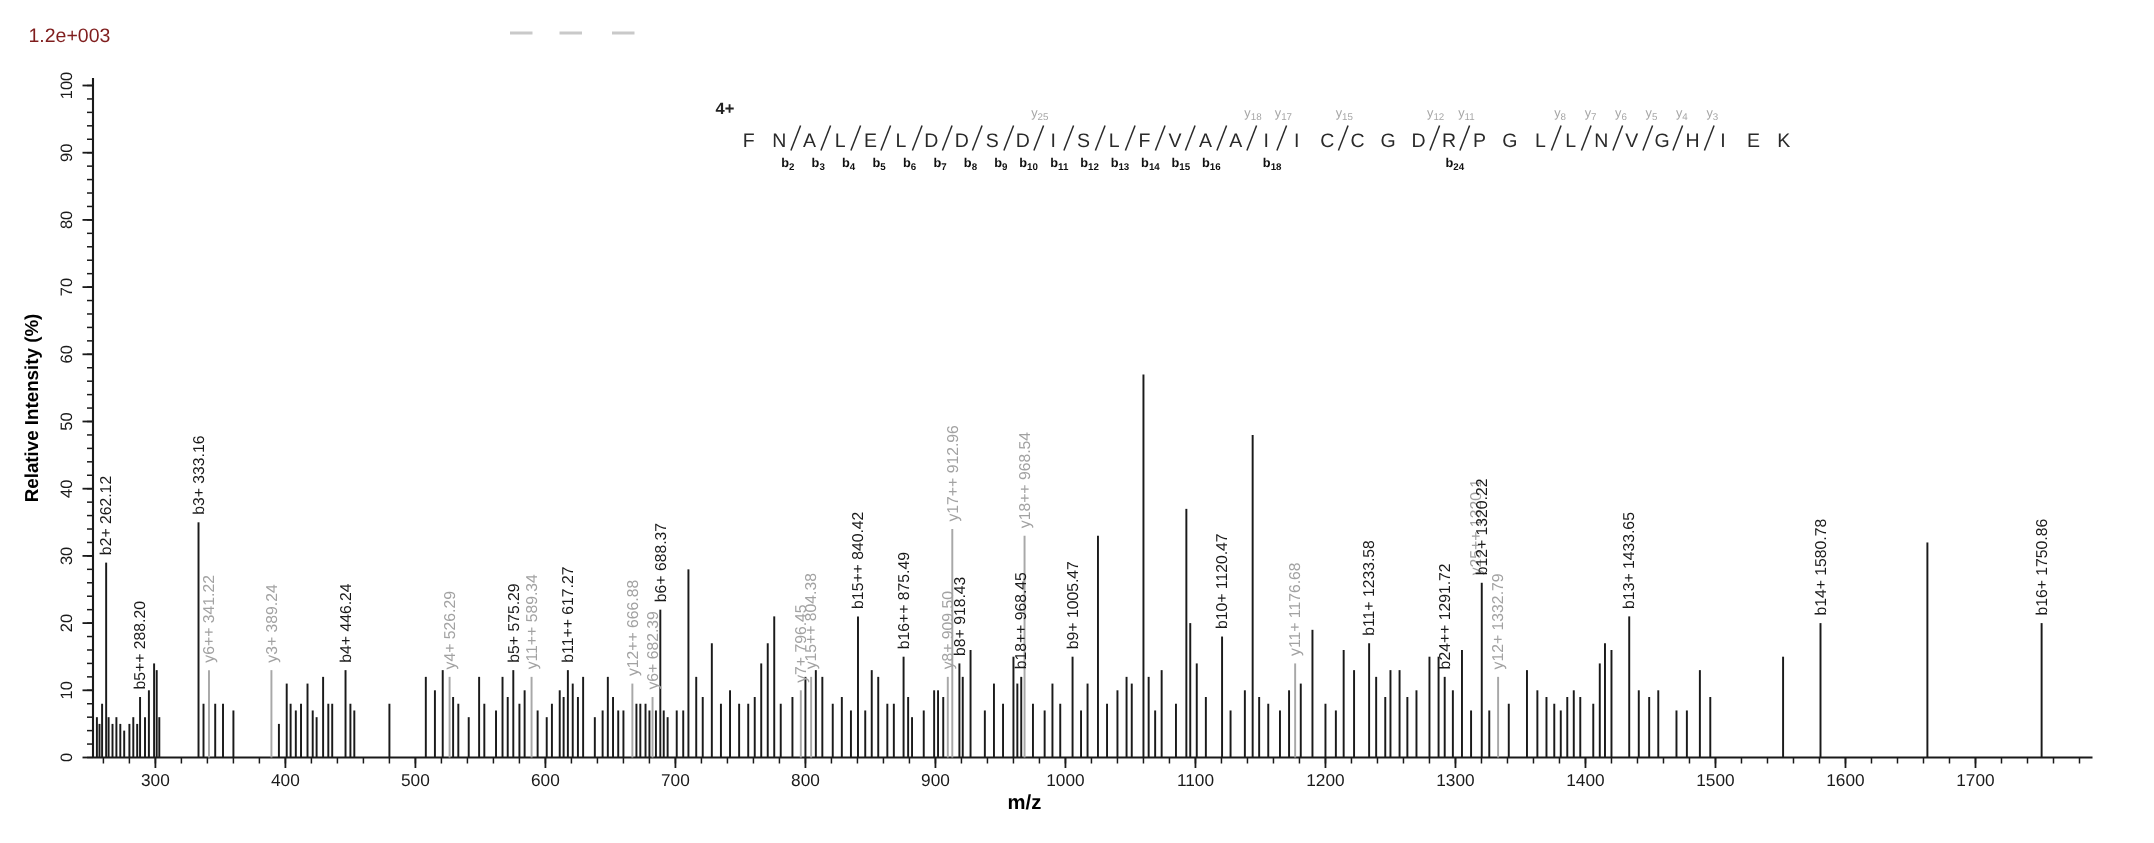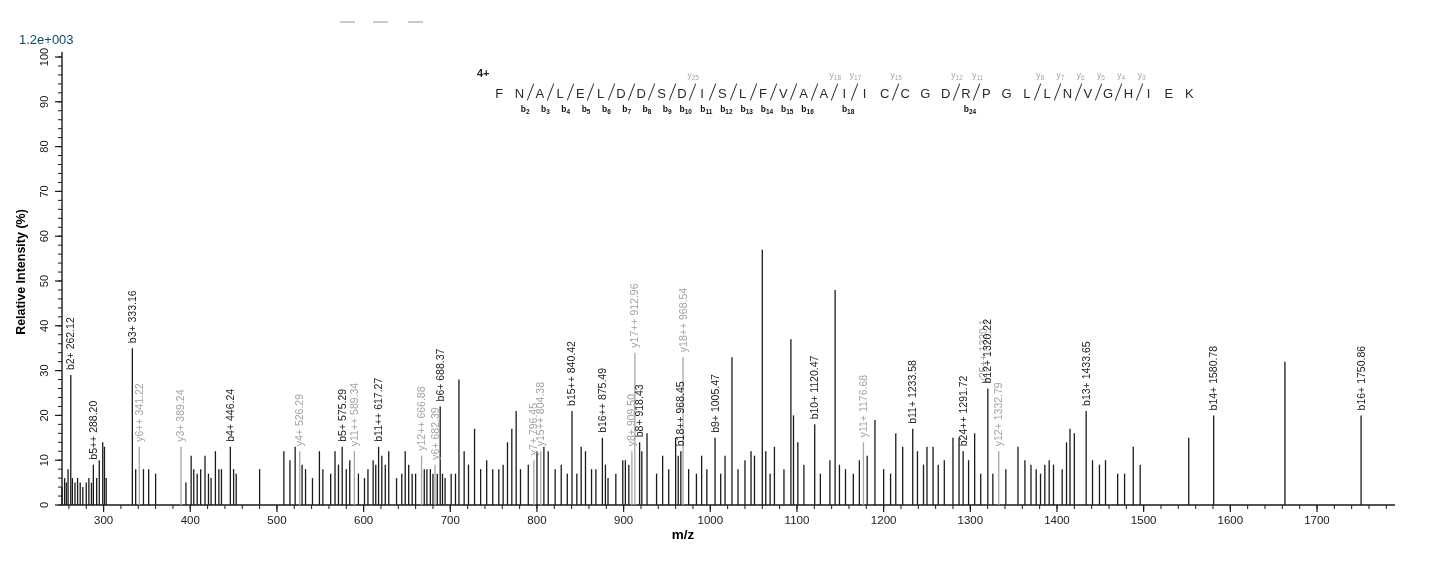--- a/index.html
+++ b/index.html
@@ -1,20 +1,20 @@
 <!DOCTYPE html>
 <html><head>
 <meta charset="utf-8">
 <style>
   html,body{margin:0;padding:0;background:#fff;}
   #screen{
     position:relative;width:1436px;height:562px;background:#ffffff;overflow:hidden;
     font-family:"Liberation Sans",sans-serif;color:#111;
   }
-  .base-peak{position:absolute;left:19px;top:32px;font-size:13px;color:#0c4a6e;}
+  .base-peak{position:absolute;left:19px;top:16px;font-size:13px;color:#7f1d1d;}
   .artifact-dash{position:absolute;top:21px;width:15px;height:2px;background:#c9c9c9;}
   #spectrum-svg{position:absolute;left:0;top:0;}
   
   #seq-block{position:absolute;left:479px;top:66px;height:58px;}
   #seq-charge{position:absolute;left:-2px;top:1px;font-size:11px;font-weight:bold;color:#222;}
   #seq-row{position:absolute;left:10px;top:20px;display:flex;}
   .res{position:relative;width:20.3px;height:17px;text-align:center;
        font-size:13px;color:#2a2a2a;line-height:16px;}
   .res .slash{position:absolute;right:-1px;top:-3px;width:1px;height:18px;
        background:#2a2a2a;transform:rotate(21deg);}

